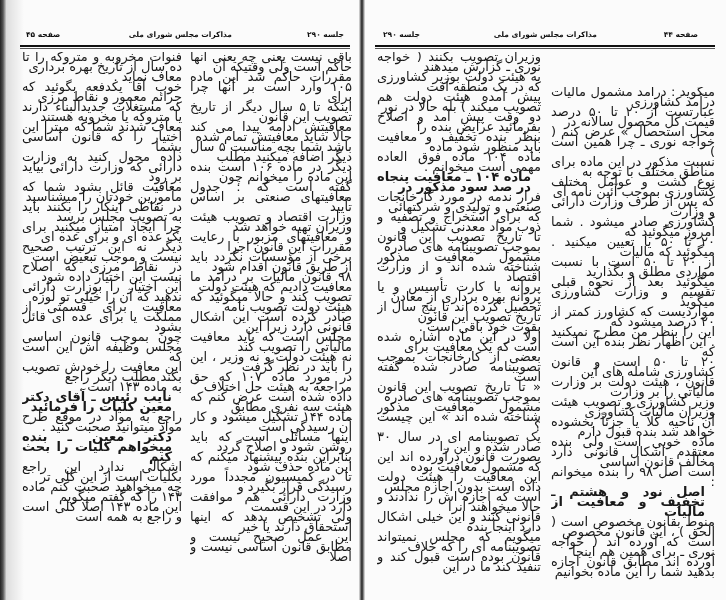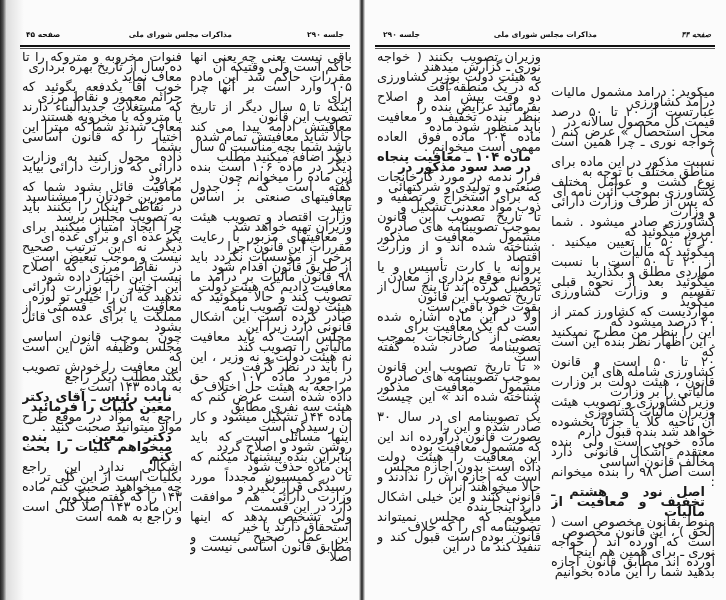--- a/index.html
+++ b/index.html
@@ -85,21 +85,21 @@
         <p>اشکالی ندارد این راجع بکلیات است از این کلی تر</p>
         <p>چه میخواهید صحبت کنم ماده ۱۴۳ را که گفتم میگویم</p>
         <p>این ماده ۱۴۳ اصلا کلی است و راجع به همه است</p>
       </div>
   </div>
 
   <div class="gutter"></div>
 
   <div class="page right">
     <div class="header" style="left:12px;width:340px;">
-      <span style="right:4px;font-style:italic;">صفحه ۴۴</span>
+      <span style="right:17px;">صفحه ۴۴</span>
       <span style="right:118px;">مذاکرات مجلس شورای ملی</span>
       <span style="left:8px;">جلسه ۲۹۰</span>
     </div>
     <div class="rule" style="left:12px;width:340px;"></div>
     <div class="rule2" style="left:12px;width:340px;"></div>
 
     <div class="col" id="rp-cr" style="left:188px;width:164px;height:540px;margin-top:35px;">
         <p>میگوید : درآمد مشمول مالیات درآمد کشاورزی</p>
         <p>عبارتست از ۲۰ تا ۵۰ درصد قیمت کل محصول سالانه در</p>
         <p>محل استحصال » عرض کنم ( خواجه نوری ـ چرا همین است )</p>
@@ -119,29 +119,30 @@
         <p>ماده خوبی است ولی بنده معتقدم اشکال قانونی دارد مخالف قانون اساسی</p>
         <p>است اصل ۹۸ را بنده میخوانم :</p>
         <p class="indent">اصل نود و هشتم ـ تخفیف و معافیت از مالیات</p>
         <p>منوط بقانون مخصوص است ( الحق ) ، این قانون مخصوص</p>
         <p>است که آورده اند ( خواجه نوری ـ برای همین هم اینجا</p>
         <p>آورده اند مطابق قانون اجازه بدهید شما را این ماده بخوانیم</p>
       </div>
     <div class="col" id="rp-cl" style="left:14px;width:164px;height:540px;">
         <p>وزیران تصویب بکنند ( خواجه نوری ـ گزارش میدهند</p>
         <p>به هیئت دولت بوزیر کشاورزی که در یک منطقه آفت</p>
+        <p>پیش آمده هیئت دولت هم تصویب میکند ) بله حالا در نور</p>
         <p>دو وقت پیش آمد و اصلاح بفرمائید عرایض بنده را</p>
         <p>بنظر بنده تخفیف و معافیت باید منظور شود ماده</p>
         <p>ماده ۱۰۴ ماده فوق العاده مهمی است میخوانم .</p>
         <p class="indent"><b>ماده ۱۰۴ </b>ـ معافیت پنجاه در صد سود مذکور در</p>
         <p>فرار ندمه در مورد کارخانجات صنعتی و تولیدی و شرکتهائی</p>
         <p>که برای استخراج و تصفیه و ذوب مواد معدنی تشکیل و</p>
         <p>تا تاریخ تصویب این قانون بموجب تصویبنامه های صادره</p>
         <p>مشمول معافیت مذکور شناخته شده اند و از وزارت اقتصاد</p>
-        <p>پروانه یا کارت تأسیس و یا پروانه موقع برداری از معادن</p>
+        <p>پروانه یا کارت تأسیس و یا پروانه بهره برداری از معادن</p>
         <p>تحصیل کرده اند تا پنج سال از تاریخ تصویب این قانون</p>
         <p>بقوت خود باقی است .</p>
         <p>اولا در این ماده اشاره شده است که یک معافیت برای</p>
         <p>بعضی از کارخانجات بموجب تصویبنامه صادر شده گفته است</p>
         <p>« تا تاریخ تصویب این قانون بموجب تصویبنامه های صادره</p>
         <p>مشمول معافیت مذکور شناخته شده اند » این چیست ؟</p>
         <p>یک تصویبنامه ای در سال ۳۰ صادر شده و این را</p>
         <p>بصورت قانون درآورده اند این که مشمول معافیت بوده</p>
         <p>این معافیت را هیئت دولت داده است بدون اجازه مجلس</p>
         <p>است که اجازه اش را ندادند و حالا میخواهند آنرا</p>

